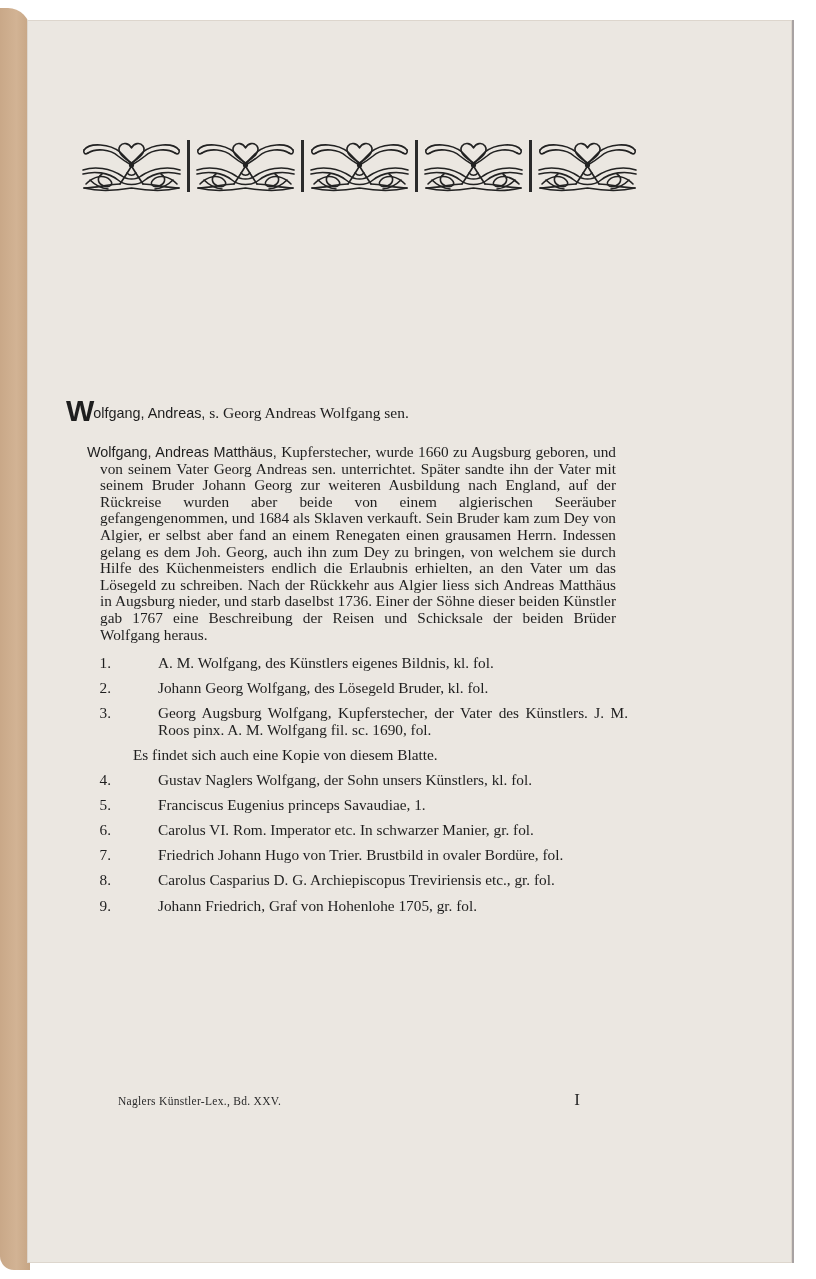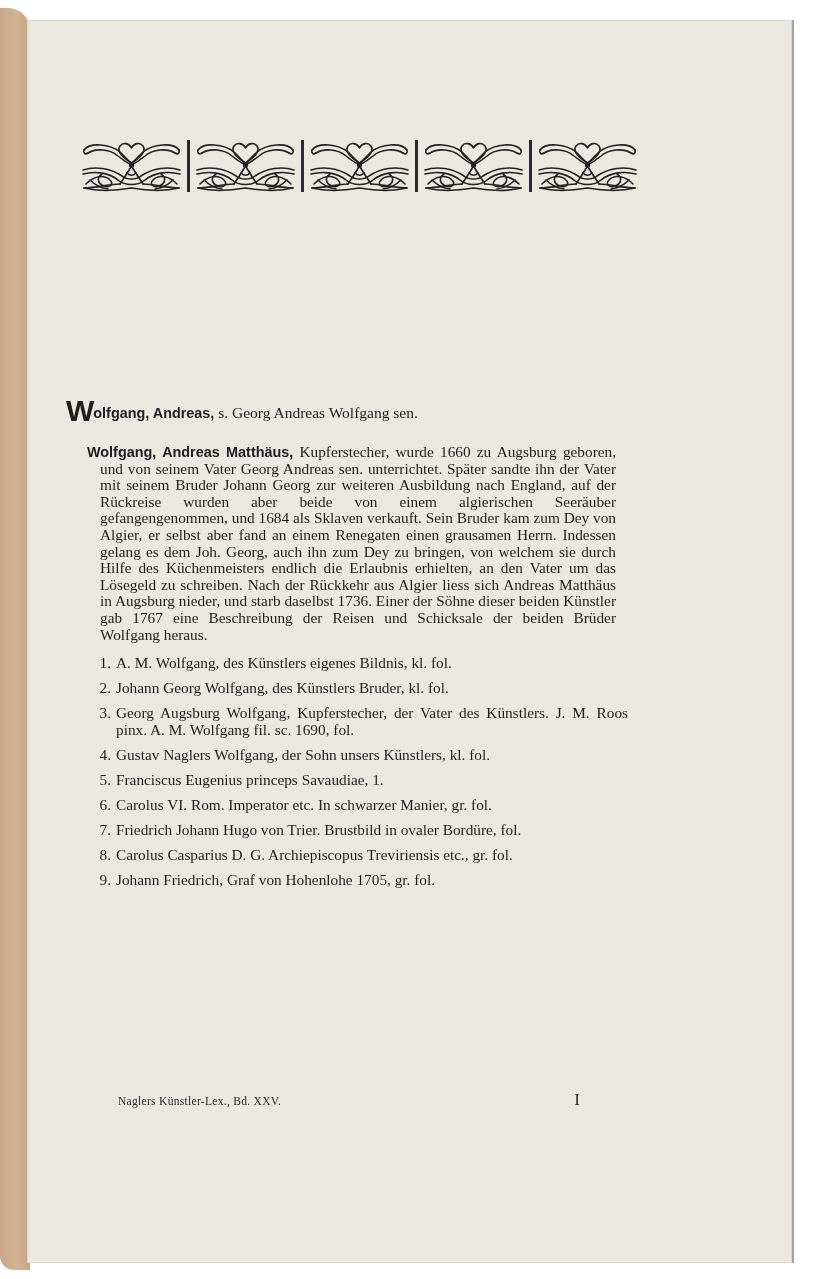--- a/index.html
+++ b/index.html
@@ -67,21 +67,21 @@
     .big-w {
       font-family: "Liberation Sans", sans-serif;
       font-weight: bold;
       font-size: 30px;
       line-height: 22px;
       vertical-align: -3px;
       letter-spacing: -1px;
     }
     .bold-sans {
       font-family: "Liberation Sans", sans-serif;
-      font-weight: bold;
+      font-weight: normal;
       font-size: 14.4px;
     }
     .entry {
       text-align: justify;
       padding-left: 22px;
       text-indent: -13px;
       margin: 12px;
     }
     .para {
       text-align: justify;
@@ -102,20 +102,21 @@
       width: 50px;
       flex: 0 0 50px;
       text-align: right;
       padding-right: 5px;
       box-sizing: border-box;
     }
     .work-text {
       flex: 1;
       text-align: justify;
       text-align-last: left;
+      margin-left: 42px;
     }
     .work-note {
       padding-left: 67px;
       margin: 0 0 8.5px 0;
     }
     .footer {
       position: absolute;
       left: 118px;
       top: 1090px;
       width: 462px;
@@ -204,26 +205,27 @@
   <p class="entry"><span class="bold-sans">Wolfgang, Andreas Matthäus,</span><span> Kupferstecher, wurde 1660 zu Augsburg geboren, und von seinem Vater Georg Andreas sen. unterrichtet. Später sandte ihn der Vater mit seinem Bruder Johann Georg zur weiteren Ausbildung nach England, auf der Rückreise wurden aber beide von einem algierischen Seeräuber gefangengenommen, und 1684 als Sklaven verkauft. Sein Bruder kam zum Dey von Algier, er selbst aber fand an einem Renegaten einen grausamen Herrn. Indessen gelang es dem Joh. Georg, auch ihn zum Dey zu bringen, von welchem sie durch Hilfe des Küchenmeisters endlich die Erlaubnis erhielten, an den Vater um das Lösegeld zu schreiben. Nach der Rückkehr aus Algier liess sich Andreas Matthäus in Augsburg nieder, und starb daselbst 1736. Einer der Söhne dieser beiden Künstler gab 1767 eine Beschreibung der Reisen und Schicksale der beiden Brüder Wolfgang heraus.</span></p>
 
 
   <ol class="works">
     <li class="work">
       <span class="work-num">1.</span>
       <span class="work-text">A. M. Wolfgang, des Künstlers eigenes Bildnis, kl. fol.</span>
     </li>
     <li class="work">
       <span class="work-num">2.</span>
-      <span class="work-text">Johann Georg Wolfgang, des Künstlers Bruder, kl. fol.</span>
+      <span class="work-text">Johann Georg Wolfgang, des Lösegeld Bruder, kl. fol.</span>
     </li>
     <li class="work">
       <span class="work-num">3.</span>
       <span class="work-text">Georg Augsburg Wolfgang, Kupferstecher, der Vater des Künstlers. J. M. Roos pinx. A. M. Wolfgang fil. sc. 1690, fol.</span>
     </li>
+    <li class="work-note">Es findet sich auch eine Kopie von diesem Blatte.</li>
     <li class="work">
       <span class="work-num">4.</span>
       <span class="work-text">Gustav Naglers Wolfgang, der Sohn unsers Künstlers, kl. fol.</span>
     </li>
     <li class="work">
       <span class="work-num">5.</span>
       <span class="work-text">Franciscus Eugenius princeps Savaudiae, 1.</span>
     </li>
     <li class="work">
       <span class="work-num">6.</span>

